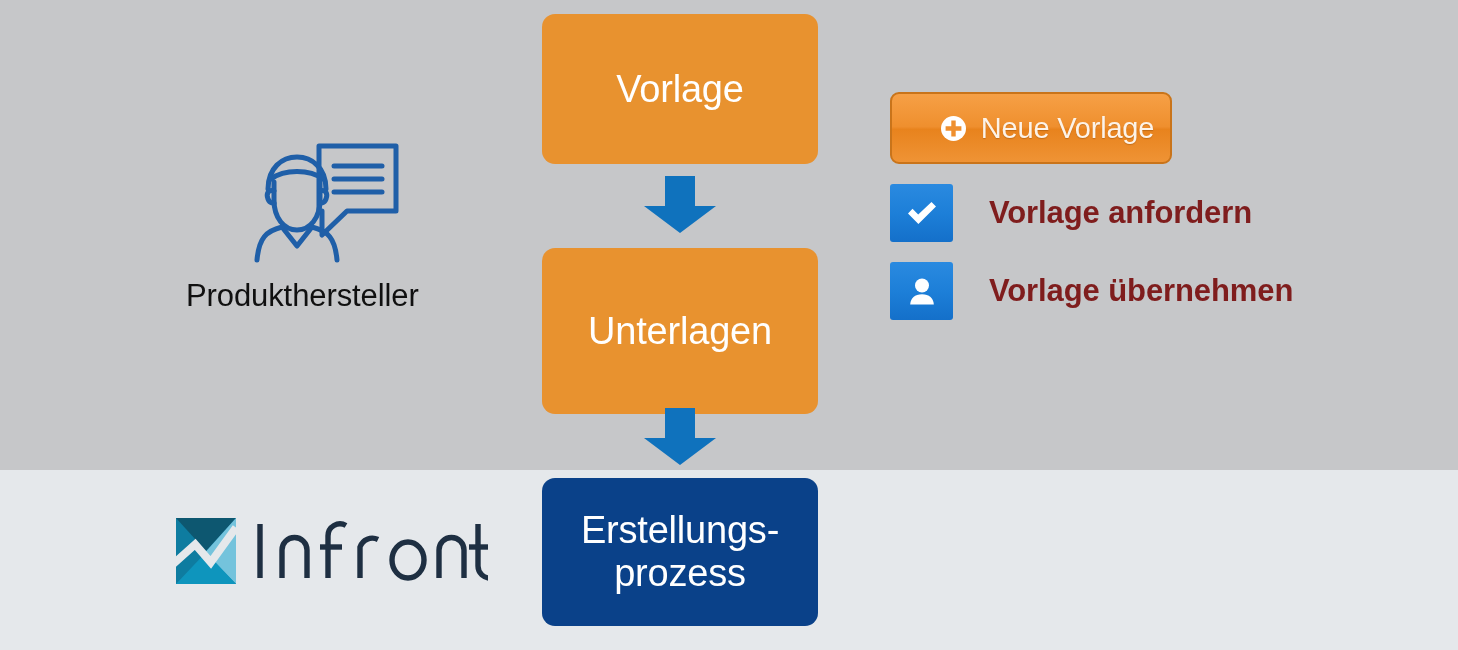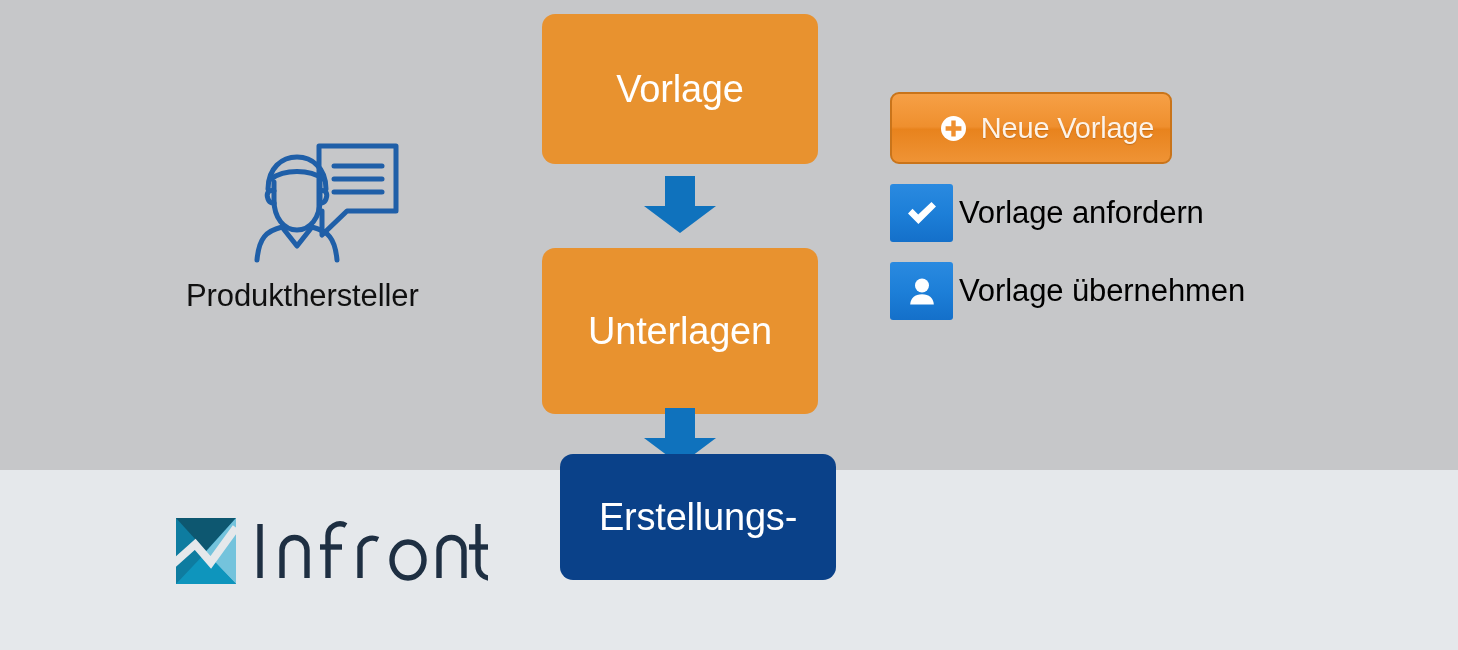--- a/index.html
+++ b/index.html
@@ -43,21 +43,21 @@
     color: #ffffff;
     font-size: 38px;
     line-height: 1.13;
     letter-spacing: -0.2px;
   }
   .flow-box.orange { background: #e8922f; }
   .flow-box.navy   { background: #0a4189; }
 
   #box-vorlage      { top: 14px;  height: 150px; align-items: center; }
   #box-unterlagen   { top: 248px; height: 166px; }
-  #box-erstellung   { top: 454px; height: 126px; margin-left: 18px; }
+  #box-erstellung   { top: 478px; height: 148px; }
 
   .flow-box .label-text { display: block; }
 
   
   .arrow-down {
     position: absolute;
     left: 644px;
     width: 72px;
   }
   #arrow-1 { top: 176px; height: 57px; }
@@ -130,25 +130,26 @@
     height: 58px;
     flex: 0 0 auto;
     border-radius: 3px;
     background: linear-gradient(to bottom, #2a8ae0 0%, #1d7fd8 50%, #1470ca 100%);
     display: flex;
     align-items: center;
     justify-content: center;
   }
   .action-icon-tile svg { display: block; }
   .action-row .action-label {
-    margin-left: 6px;
+    margin-left: 36px;
     font-size: 31px;
-    color: #000000;
+    color: #7f1d1d;
     letter-spacing: -0.1px;
     white-space: nowrap;
+    font-weight: bold;
   }
 
   
   #infront-logo {
     position: absolute;
     left: 176px;
     top: 518px;
     display: flex;
     align-items: center;
   }
@@ -209,20 +210,21 @@
 
   <div class="arrow-down" id="arrow-2">
     <svg viewBox="0 0 72 57" xmlns="http://www.w3.org/2000/svg" preserveAspectRatio="none">
       <polygon points="21,0 51,0 51,30 72,30 36,57 0,30 21,30" fill="#0f72bd"></polygon>
     </svg>
   </div>
 
   <div class="flow-box navy" id="box-erstellung">
     <div>
       <span class="label-text">Erstellungs-</span>
+      <span class="label-text">prozess</span>
     </div>
   </div>
 
   <div id="action-panel">
 
     <div id="new-template-button">
       <span class="plus-circle-icon">
         <svg viewBox="0 0 27 27" xmlns="http://www.w3.org/2000/svg">
           <circle cx="13.5" cy="13.5" r="12.5" fill="#ffffff"></circle>
           <path d="M11.3 5.6 h4.4 v5.7 h5.7 v4.4 h-5.7 v5.7 h-4.4 v-5.7 h-5.7 v-4.4 h5.7 z" fill="#ef8f2e"></path>

